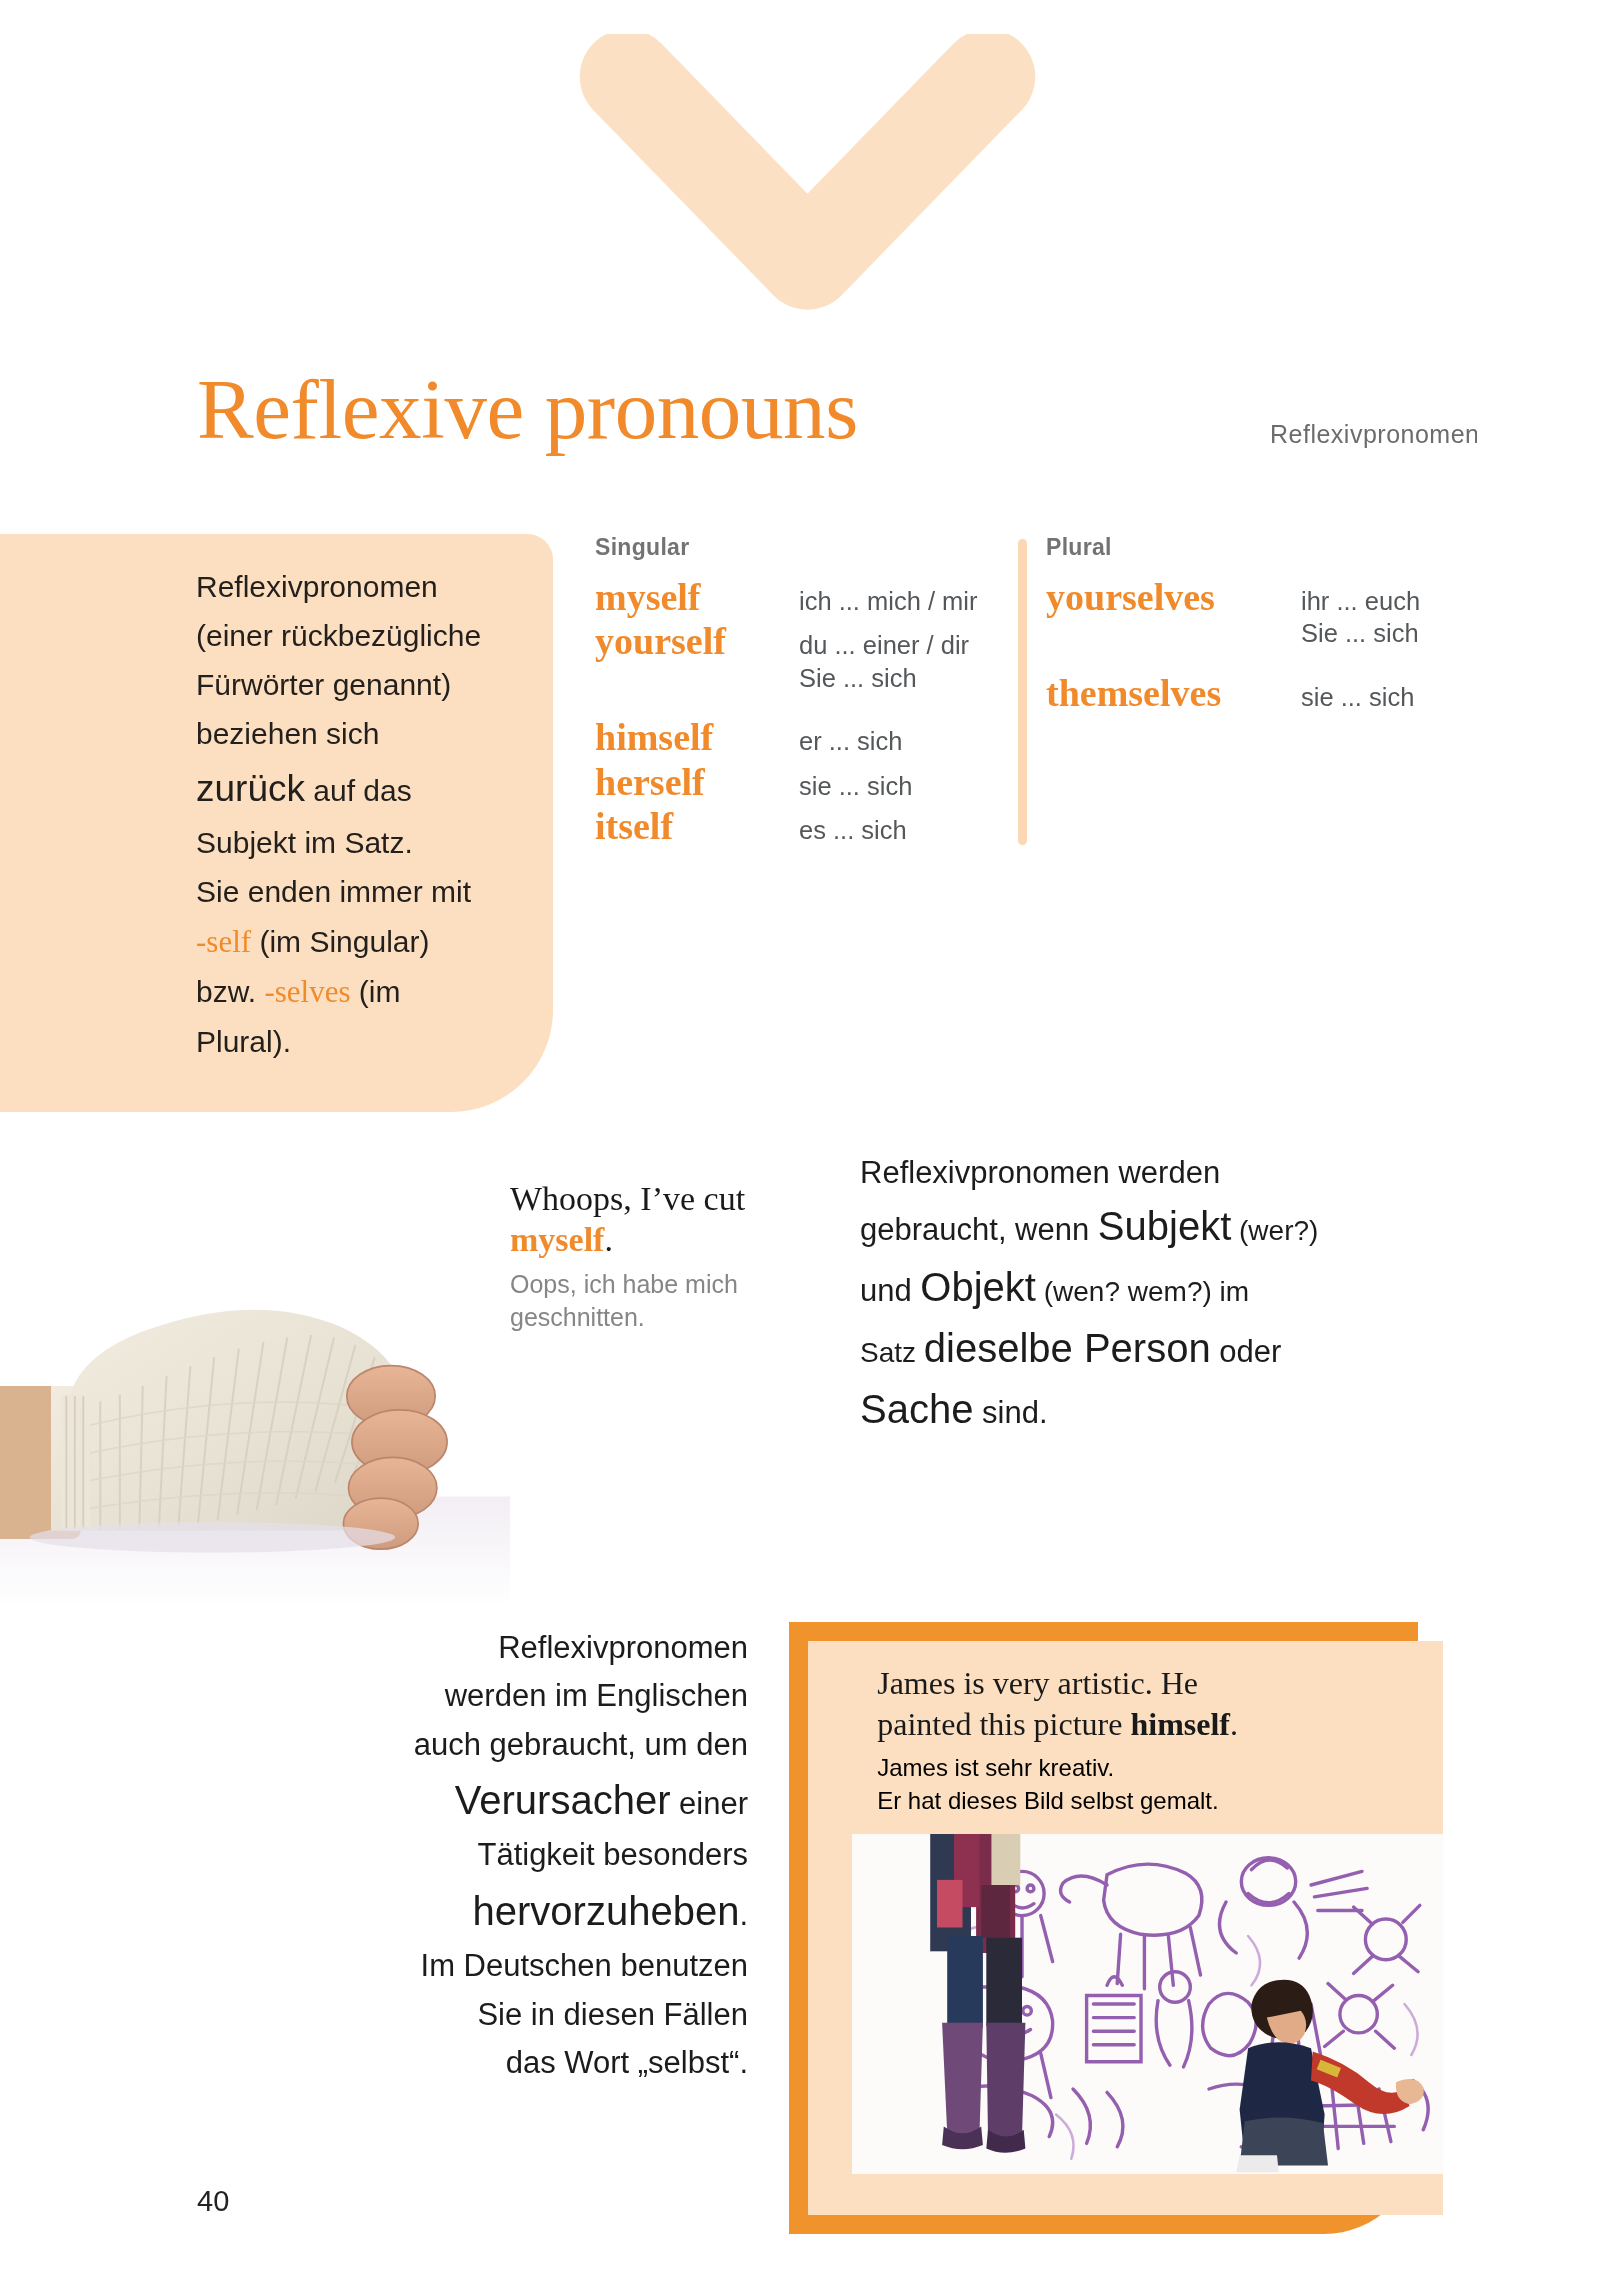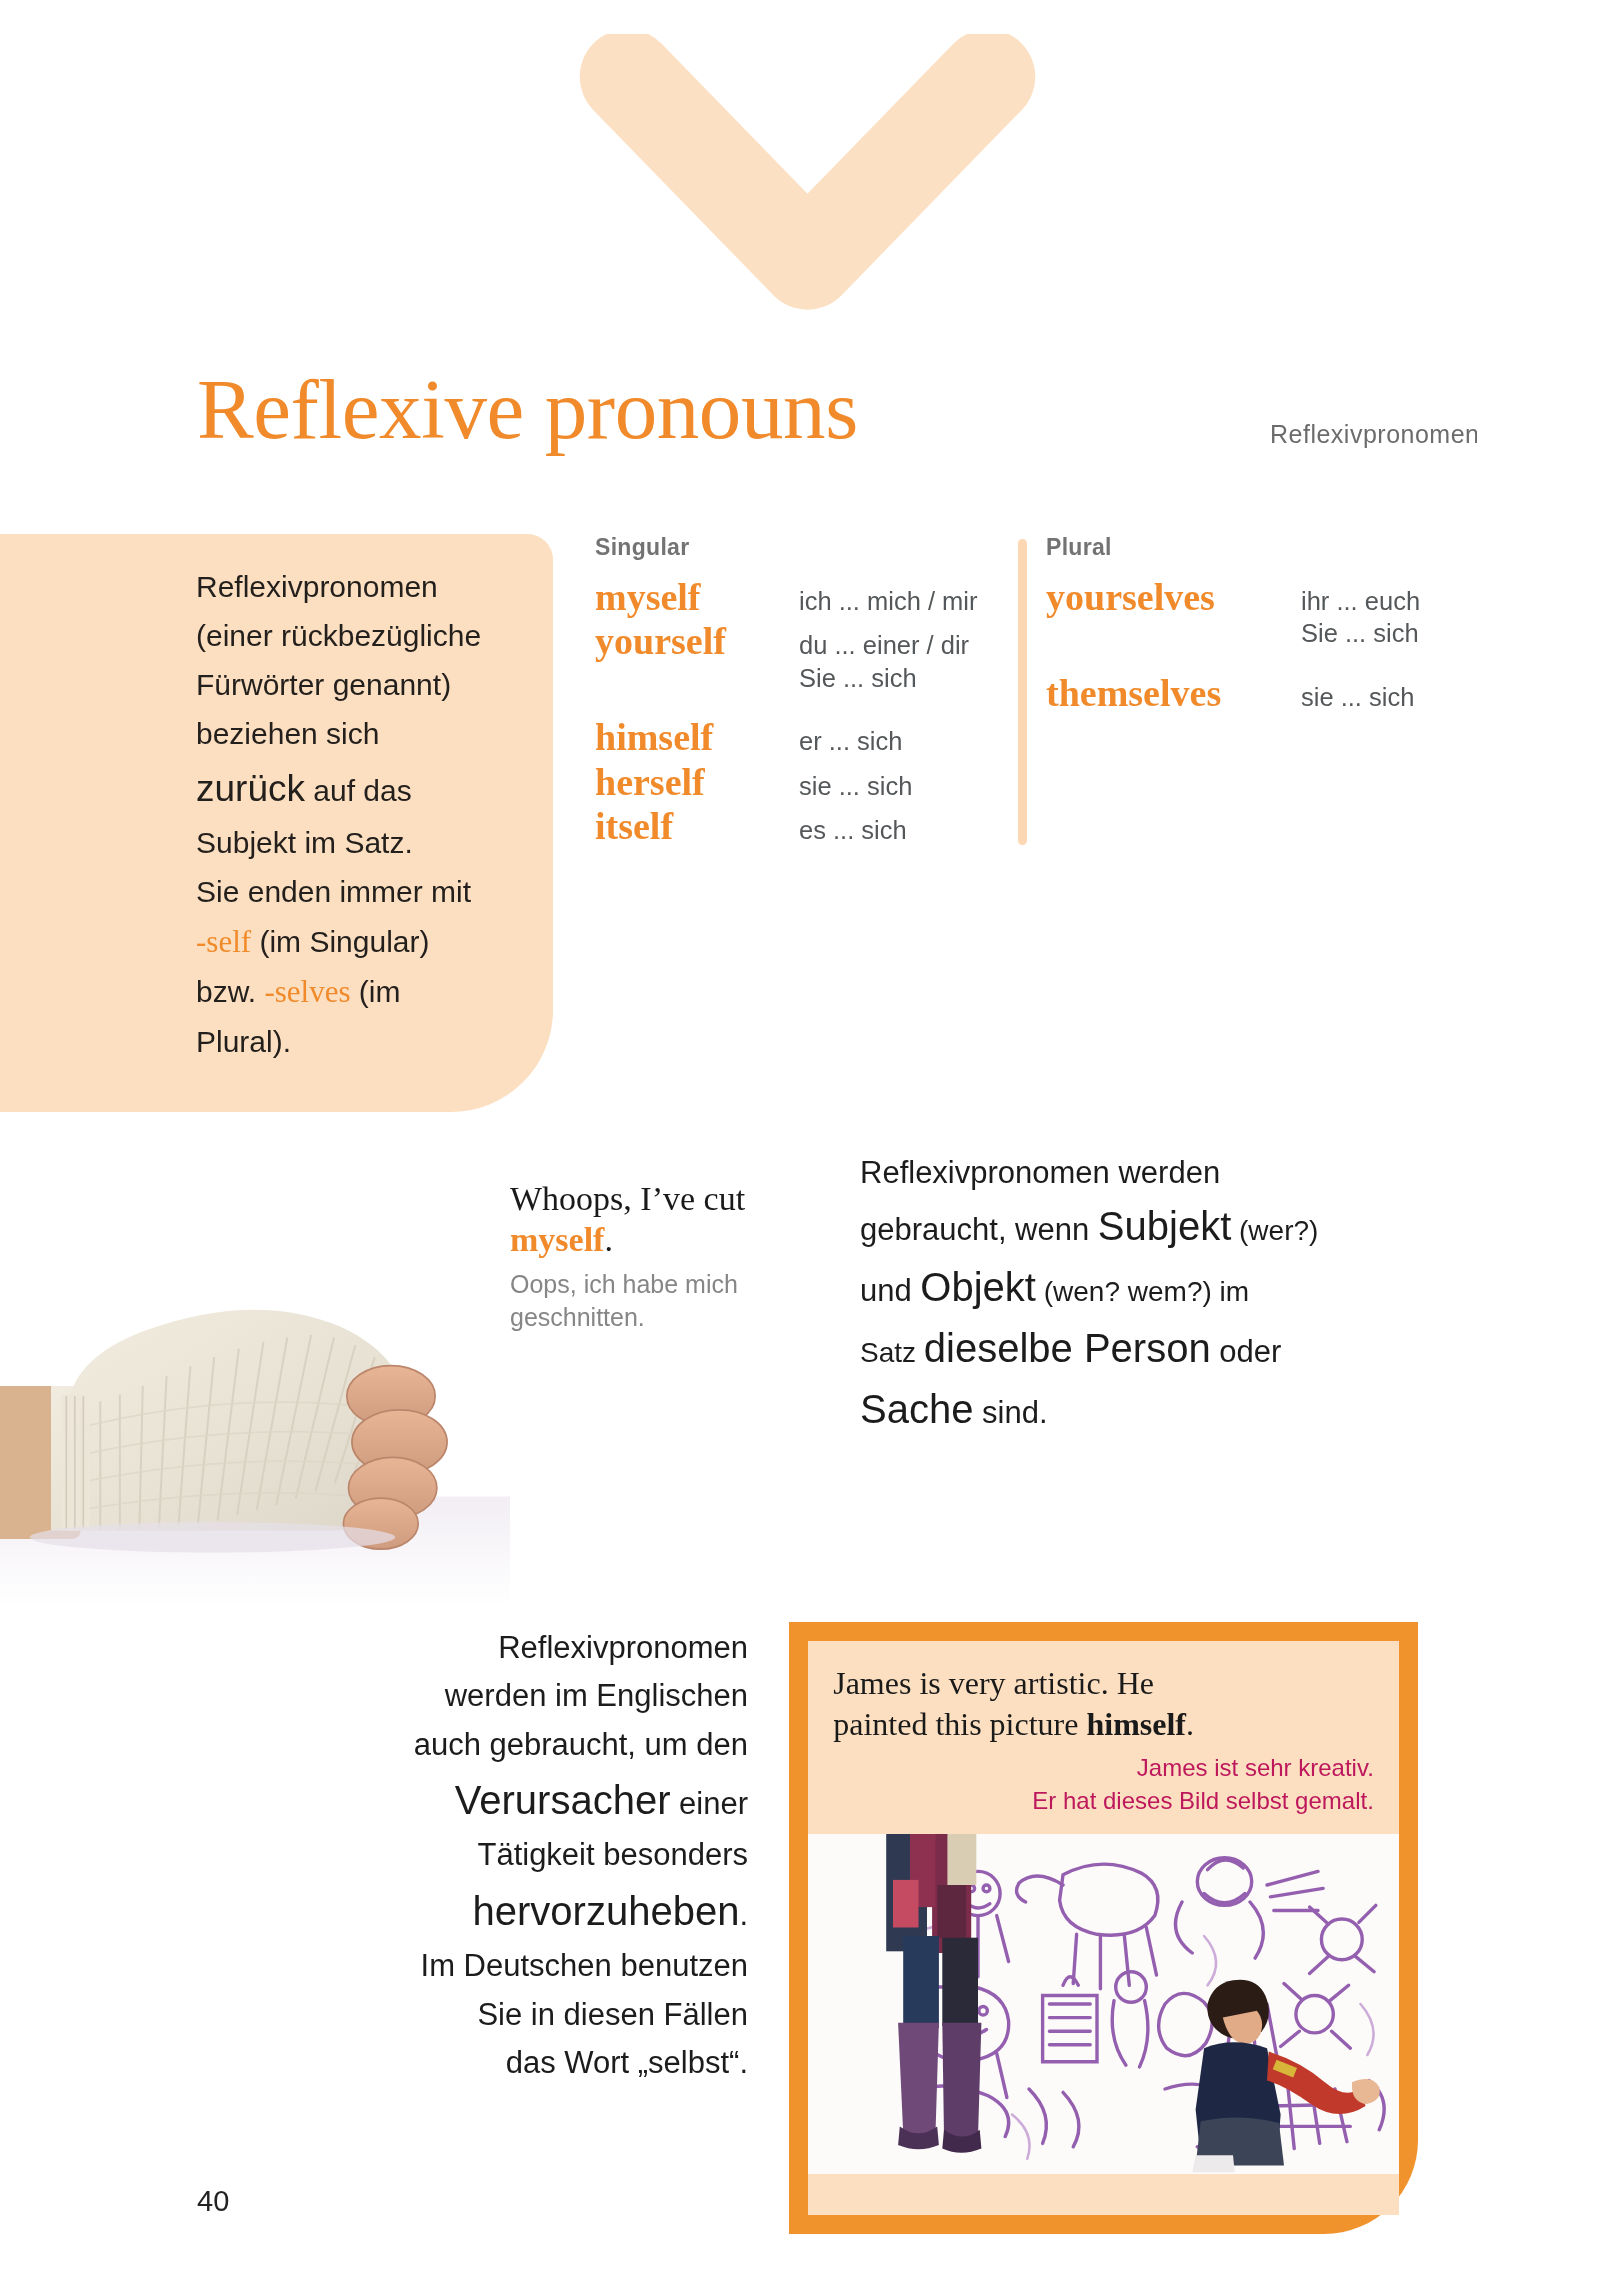--- a/index.html
+++ b/index.html
@@ -204,37 +204,37 @@
     background: #f0932d;
     border-bottom-right-radius: 94px;
     padding: 18.7px;
     box-sizing: border-box;
   }
   #james-inner {
     width: 100%;
     height: 100%;
     background: #fcdfc0;
     overflow: hidden;
+    padding-left: 44px;
   }
   #james-caption {
     padding: 22px 25.5px 17px 25.5px;
   }
   #james-caption .en {
     font-family: "Liberation Serif", serif;
     font-size: 32px;
     line-height: 1.3;
     color: #1a1a1a;
   }
   #james-caption .en b { font-weight: bold; }
   #james-caption .de {
     font-size: 24px;
     line-height: 1.38;
-    color: #be185d;
+    color: #000000;
     margin-top: 5.1px;
-    text-align: right;
   }
   #james-photo {
     width: 100%;
     height: 340px;
     background: #fdfdfd;
     overflow: hidden;
     position: relative;
   }
 
   

